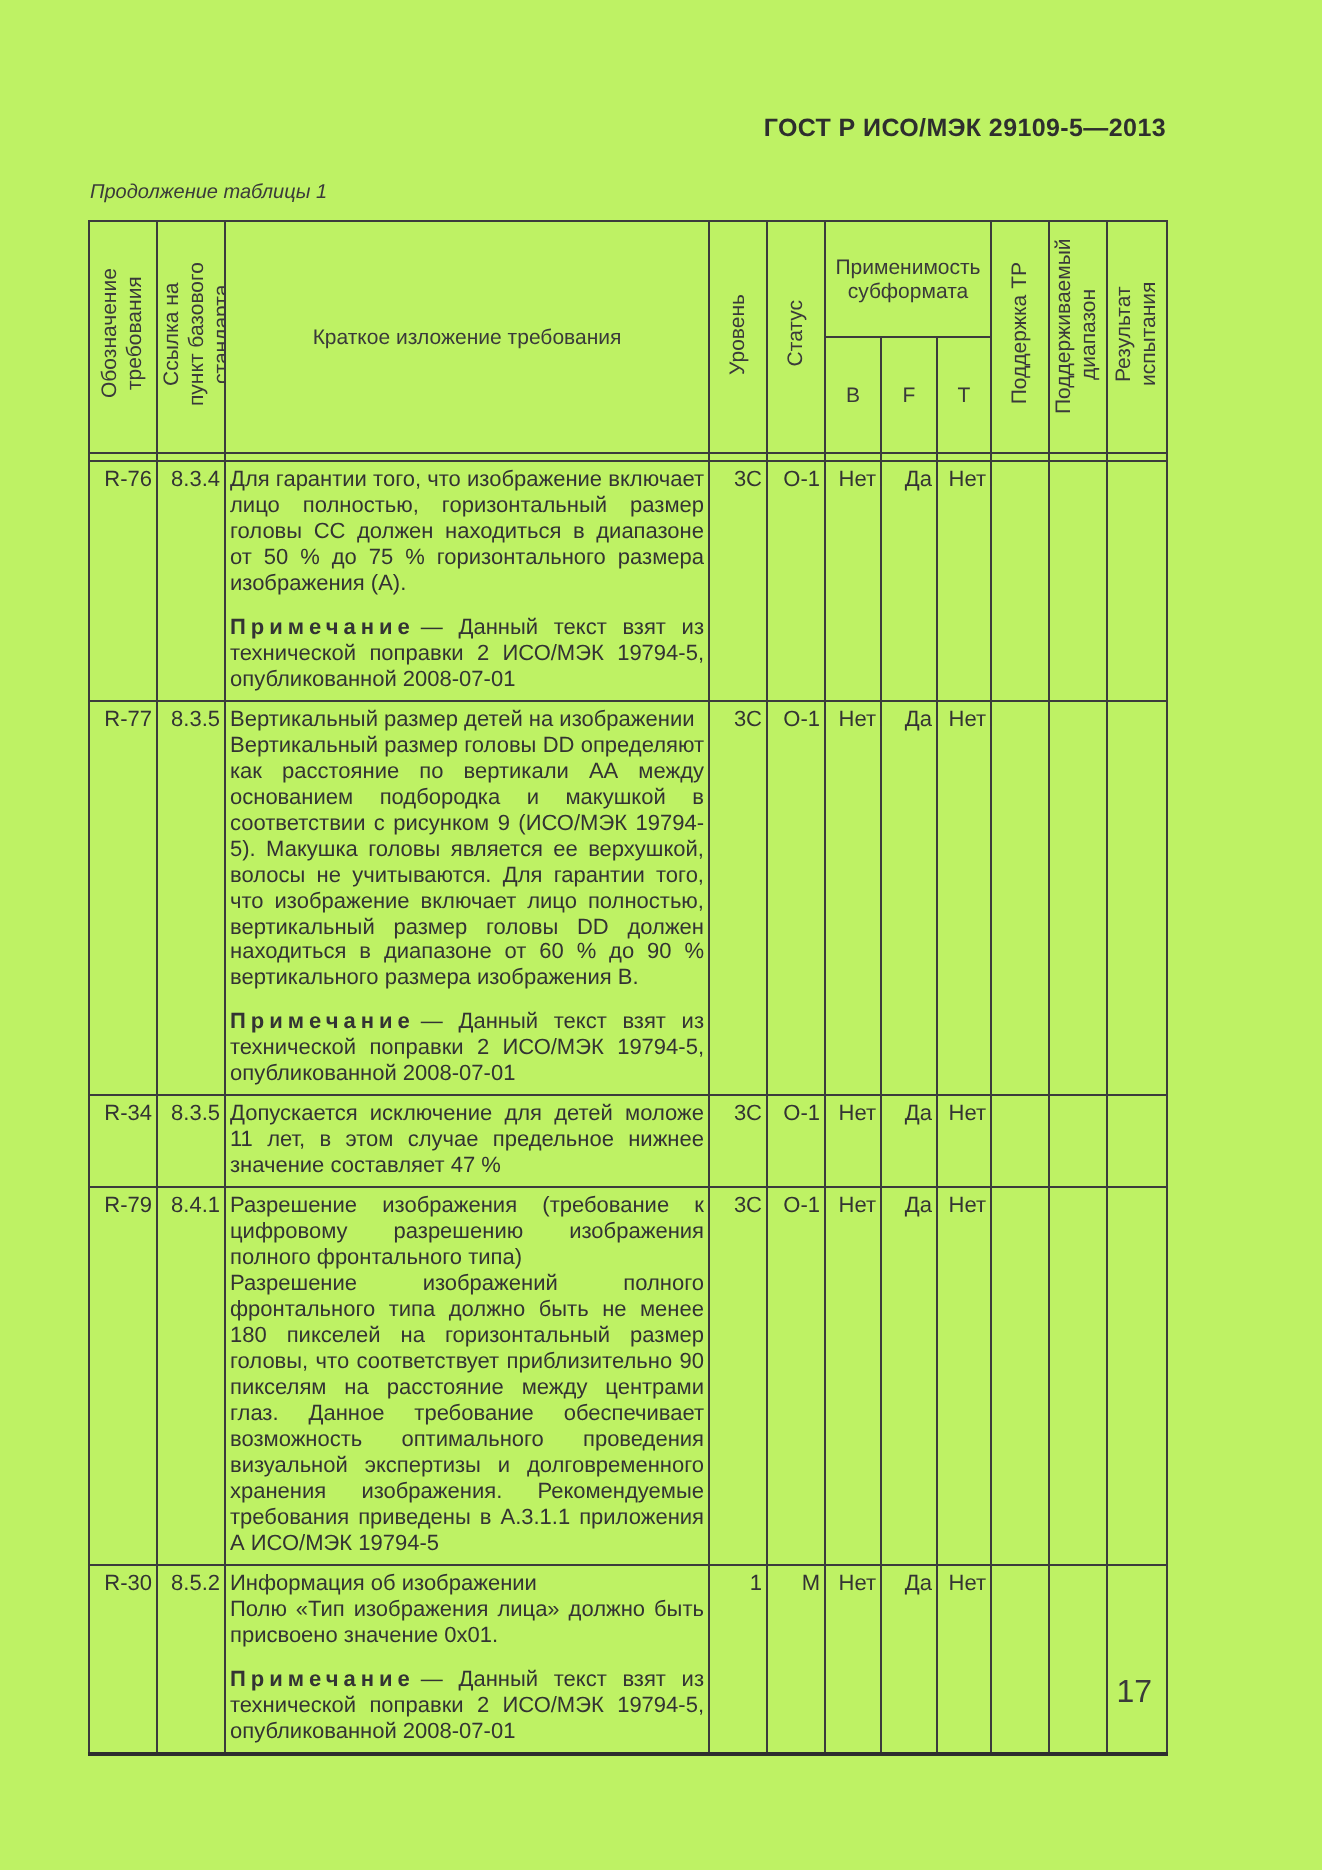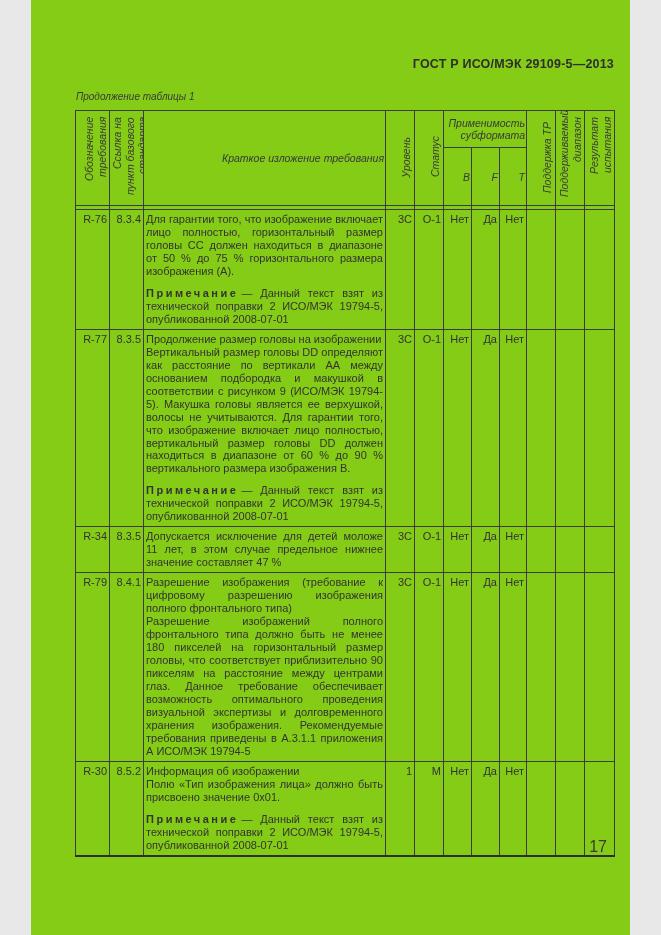--- a/index.html
+++ b/index.html
@@ -1,21 +1,21 @@
 <!DOCTYPE html>
 <html><head>
 <meta charset="utf-8">
 <style>
   html, body { margin: 0; padding: 0; background: #e8e8e8; }
   .page {
     position: relative;
-    width: 599px;
+    width: 661px;
     height: 935px;
     margin: 0 auto;
-    background: #84cc16;
+    background: #bef264;
     font-family: "Liberation Sans", sans-serif;
     color: #333;
     overflow: hidden;
   }
   .doc-header {
     position: absolute;
     top: 57px;
     left: 44px;
     width: 539px;
     text-align: right;
@@ -42,25 +42,24 @@
     border: 1px solid #3c3c3c;
     border-bottom: 2px solid #2e2e2e;
   }
   .req-table th, .req-table td {
     border: 1px solid #3c3c3c;
     overflow: hidden;
   }
   .req-table thead th {
     font-weight: normal;
     font-size: 10.5px;
-    text-align: right;
+    text-align: center;
     vertical-align: middle;
-    padding: 6px 1px;
-    color: #3a3a3a;
-    font-style: italic;
+    padding: 16px 1px;
+    color: #3a3a3a;
   }
   .rot {
     display: inline-block;
     writing-mode: vertical-rl;
     transform: rotate(180deg);
     max-height: 80px;
     line-height: 1.2;
     font-size: 10.5px;
     color: #3a3a3a;
   }
@@ -164,21 +163,21 @@
         <td class="cell-val">Нет</td>
         <td class="cell-val"></td>
         <td class="cell-val"></td>
         <td class="cell-val"></td>
       </tr>
 
       <tr style="height:172px">
         <td class="cell-id">R-77</td>
         <td class="cell-ref">8.3.5</td>
         <td class="cell-text">
-          <p>Продолжение размер головы на изображении</p>
+          <p>Вертикальный размер детей на изображении</p>
           <p>Вертикальный размер головы DD определяют как расстояние по вертикали АА между основанием подбородка и макушкой в соответствии с рисунком 9 (ИСО/МЭК 19794-5). Макушка головы является ее верхушкой, волосы не учитываются. Для гарантии того, что изображение включает лицо полностью, вертикальный размер головы DD должен находиться в диапазоне от 60 % до 90 % вертикального размера изображения В.</p>
           <p class="note"><span class="note-label">Примечание</span><span>— Данный текст взят из технической поправки 2 ИСО/МЭК 19794-5, опубликованной 2008-07-01</span></p>
         </td>
         <td class="cell-val">3С</td>
         <td class="cell-val">О-1</td>
         <td class="cell-val">Нет</td>
         <td class="cell-val">Да</td>
         <td class="cell-val">Нет</td>
         <td class="cell-val"></td>
         <td class="cell-val"></td>

